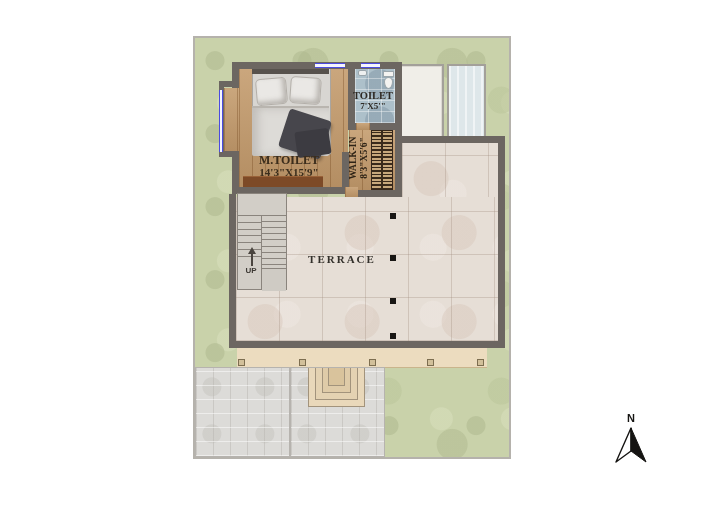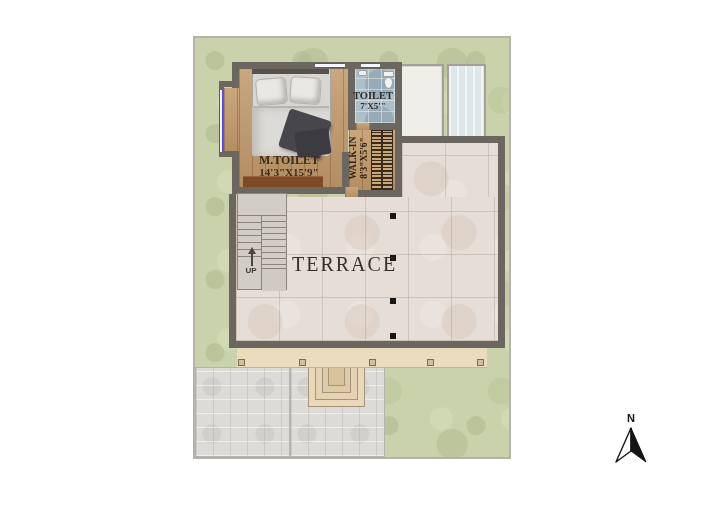--- a/index.html
+++ b/index.html
@@ -134,21 +134,21 @@
   .up-label{left:241px;top:266px;width:20px;text-align:center;
     font-family:"Liberation Sans",sans-serif;font-weight:bold;font-size:8px;color:#3d3934;}
 
   
   .col{width:6px;height:6px;background:#181614;}
   .col-1{left:390px;top:213px;} .col-2{left:390px;top:255px;}
   .col-3{left:390px;top:298px;} .col-4{left:390px;top:333px;}
 
   
   .room-label{text-align:center;color:#2e2a25;}
-  .lbl-terrace{left:292px;top:253px;width:100px;font-size:20px;font-weight:normal;letter-spacing:2px;color:#33302b;}
+  .lbl-terrace{left:292px;top:253px;width:100px;font-size:11px;font-weight:bold;letter-spacing:2px;color:#33302b;}
   .lbl-bedroom{left:243px;top:153px;width:92px;font-size:12px;font-weight:bold;color:#3b2d1c;}
   .lbl-bedroom-dims{left:243px;top:166px;width:92px;font-size:11px;font-weight:bold;color:#3b2d1c;}
   .lbl-toilet{left:350px;top:90px;width:46px;font-size:10.5px;font-weight:bold;}
   .lbl-toilet-dims{left:350px;top:101px;width:46px;font-size:9px;font-weight:bold;}
   .lbl-walkin{left:329px;top:147px;width:60px;height:22px;transform:rotate(-90deg);
     font-size:9.5px;font-weight:bold;color:#2f2417;line-height:1.15;}
   .lbl-walkin span{display:block;}
 
   
   .compass-n{left:613px;top:412px;width:36px;text-align:center;

